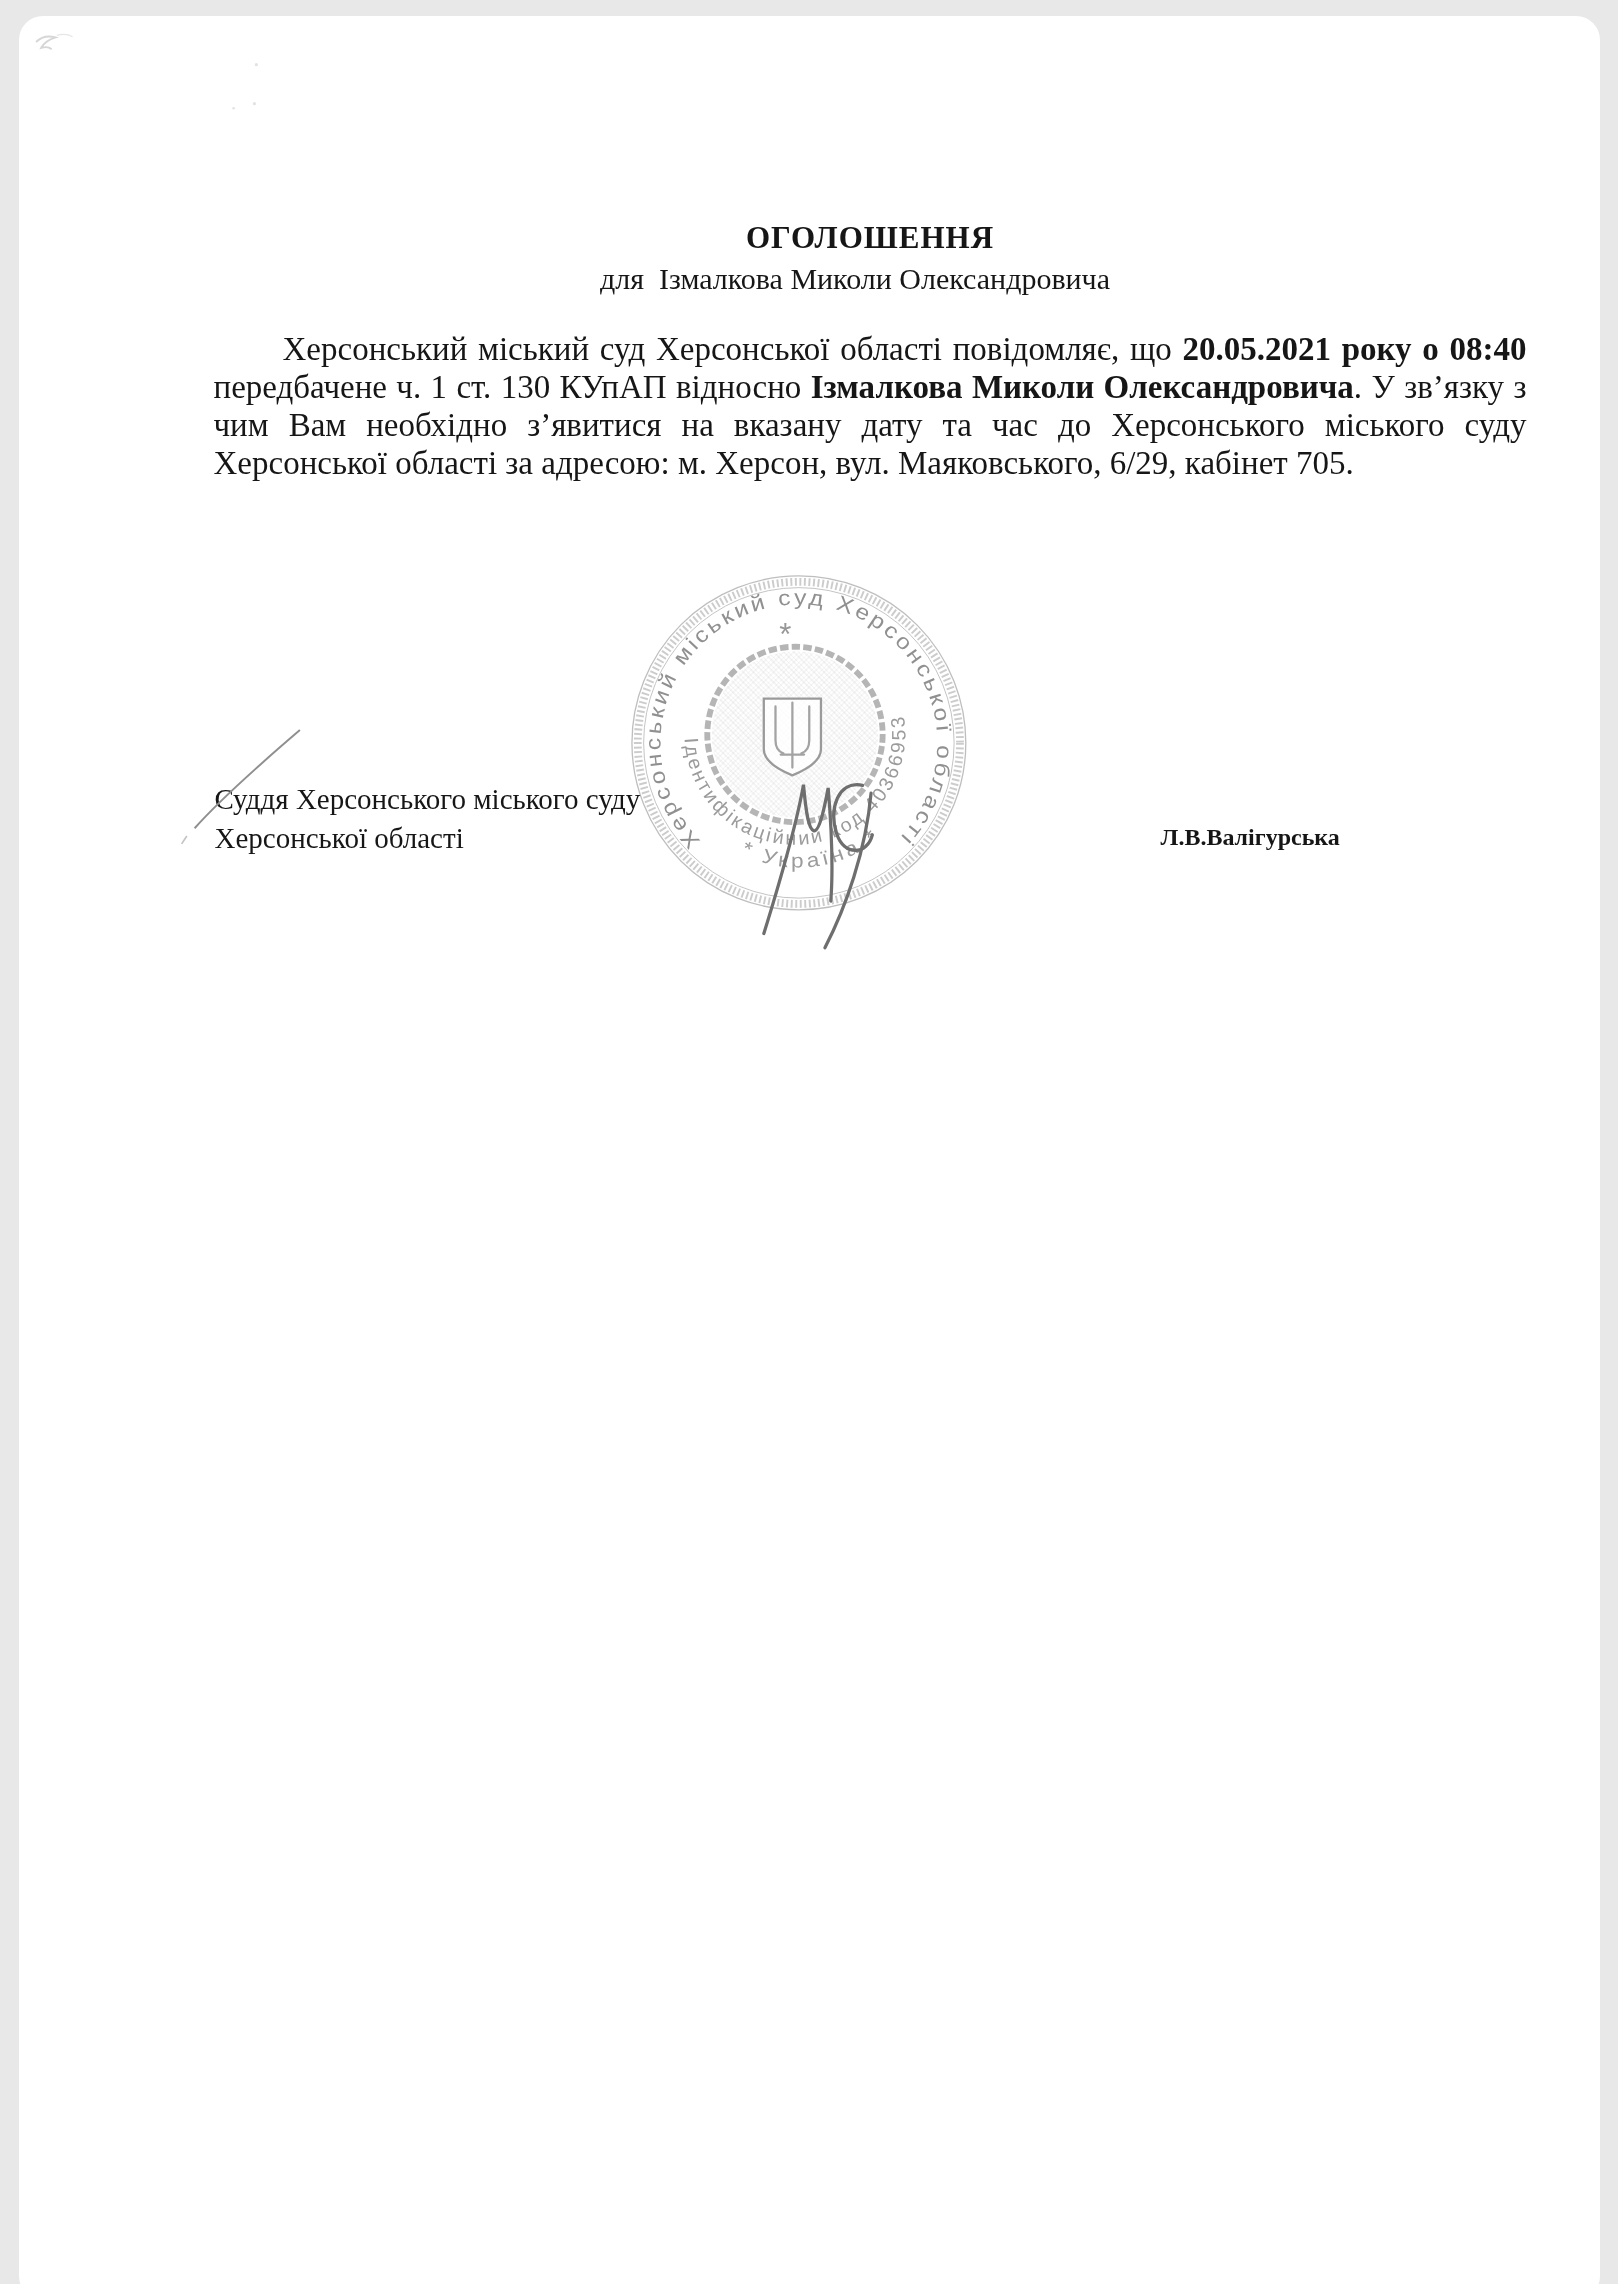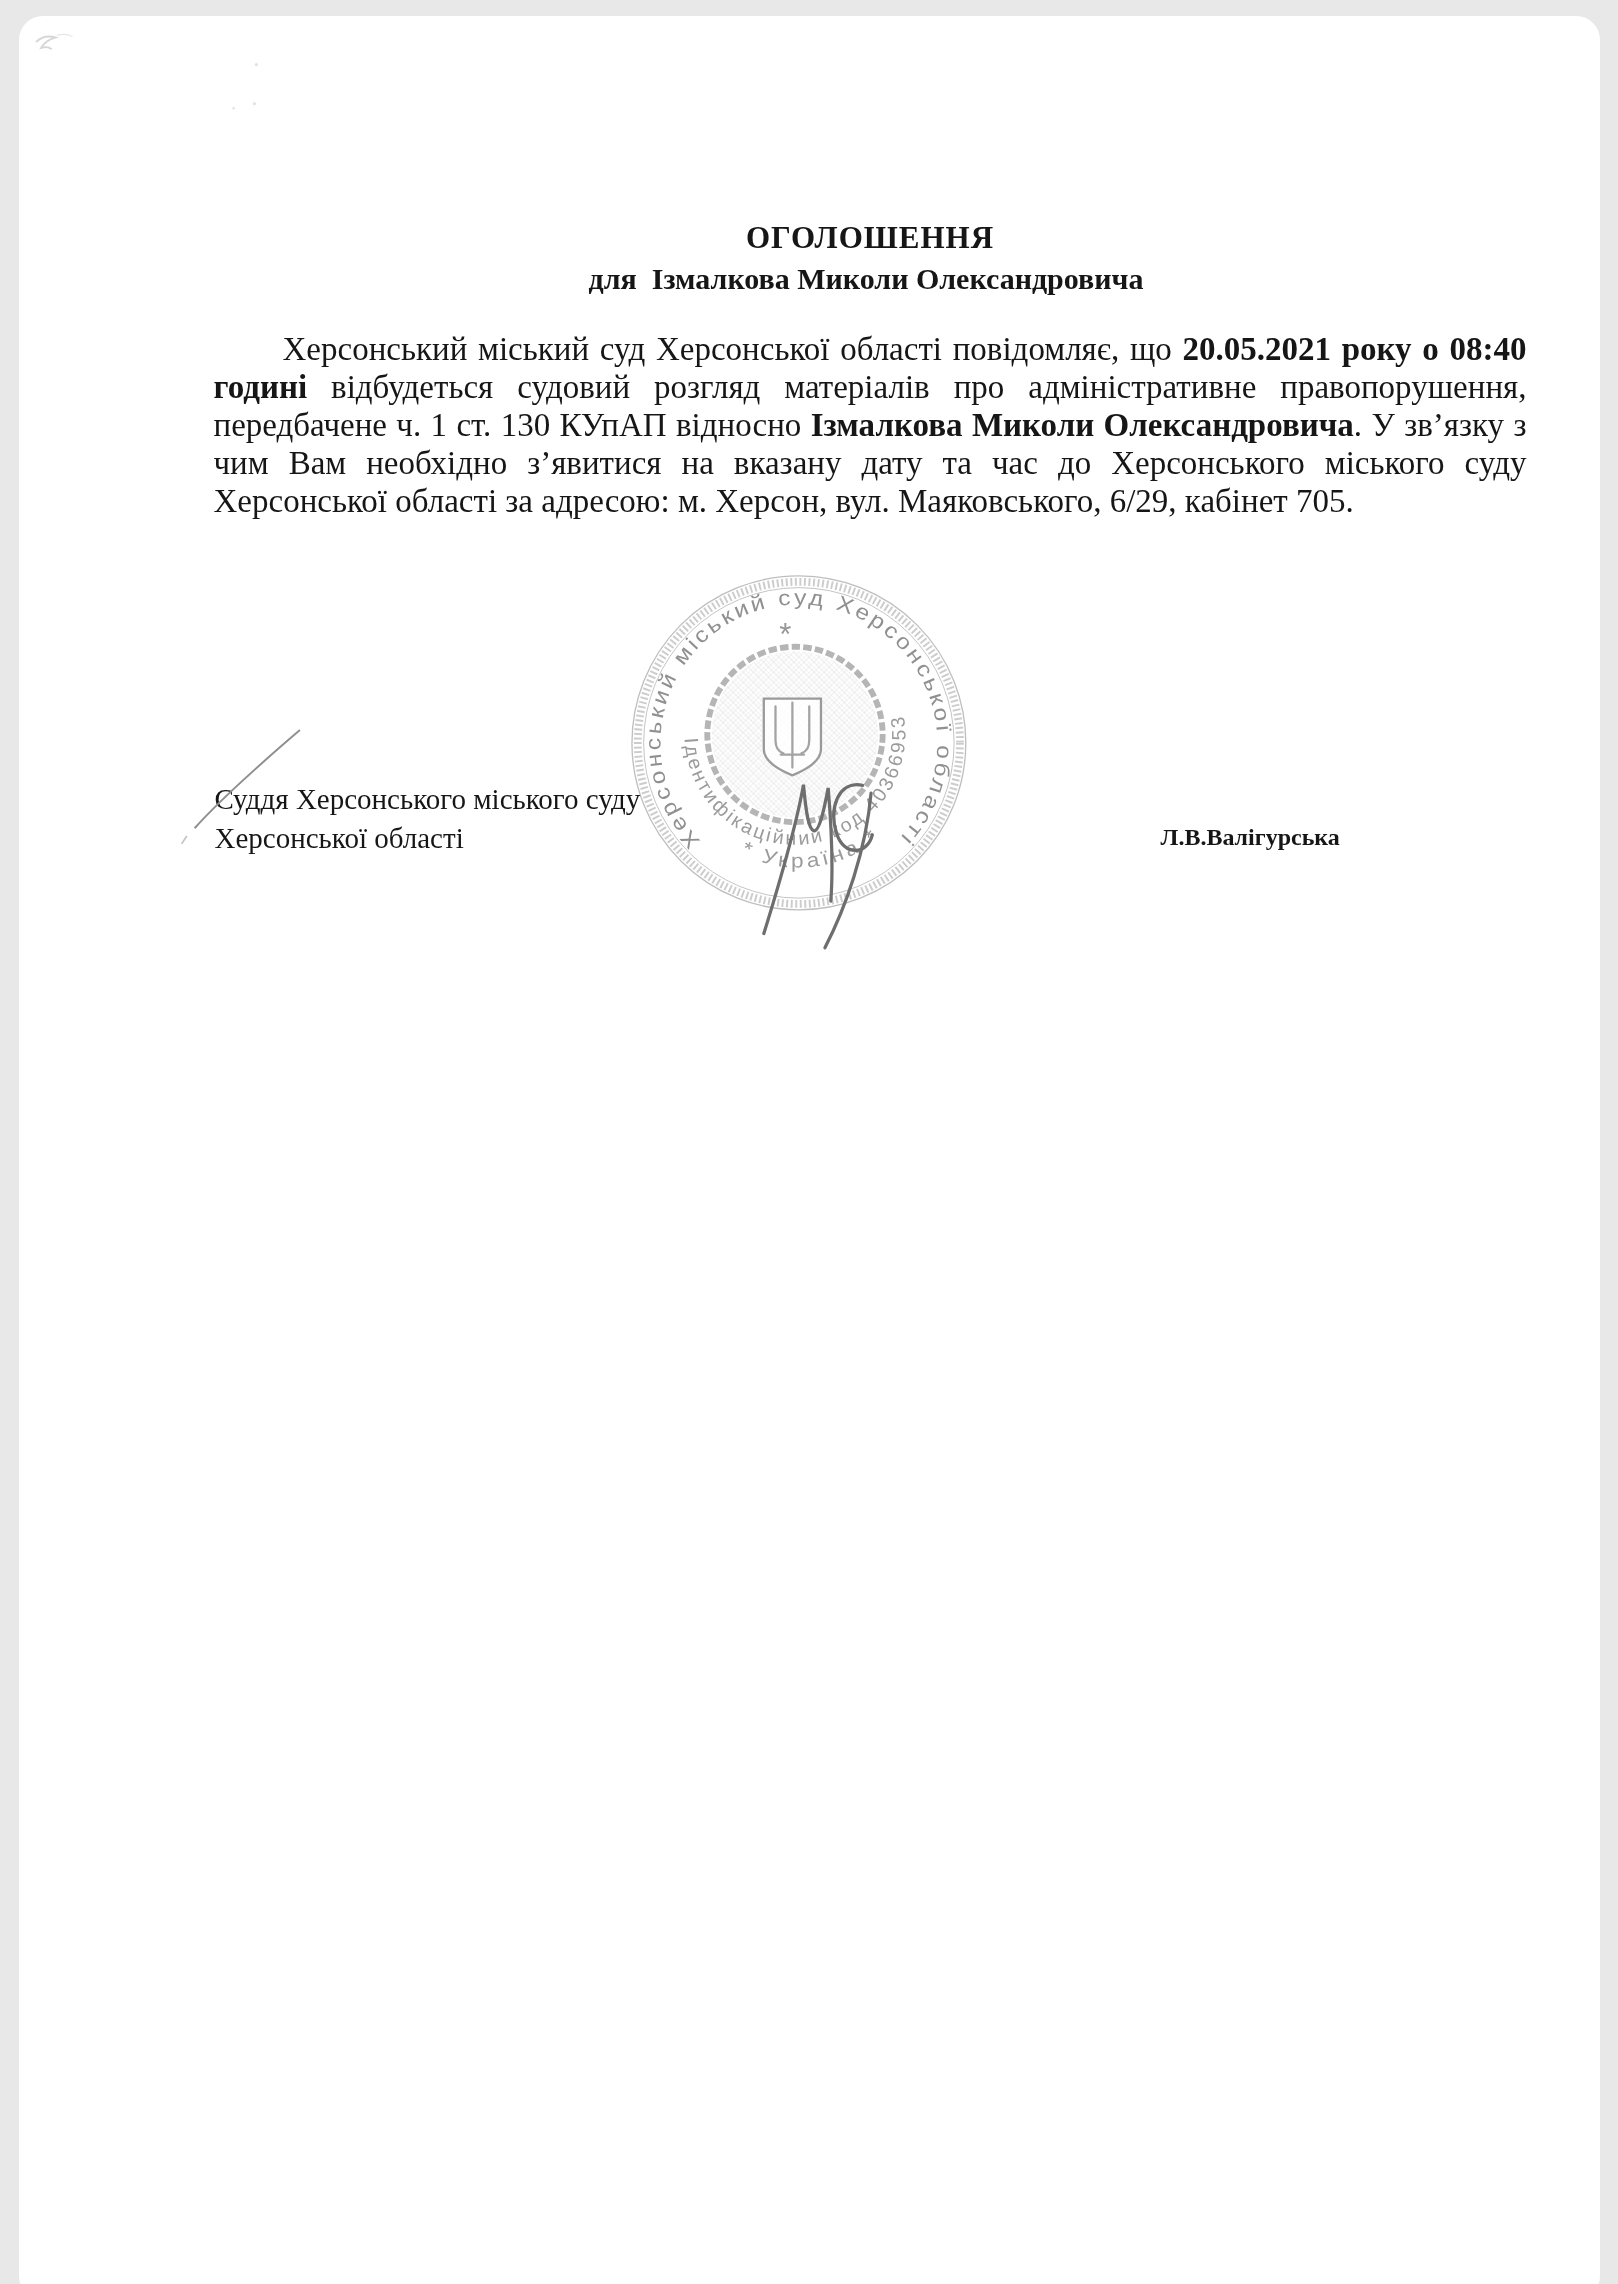--- a/index.html
+++ b/index.html
@@ -7,22 +7,22 @@
     position:relative; width:1581px; height:2284px; background:#ffffff;
     font-family:"Liberation Serif", serif; color:#161616; overflow:hidden;
     margin:16px auto;
     border-radius:24px;
   }
   .title {
     position:absolute; left:195px; top:204px; width:1313px;
     text-align:center; font-weight:bold; font-size:31px; letter-spacing:1px;
   }
   .subtitle {
-    position:absolute; left:191px; top:246px; width:1313px;
-    text-align:center; font-weight:bold; font-size:30px; white-space:pre-wrap;
+    position:absolute; left:180px; top:246px; width:1313px;
+    text-align:center; font-weight:normal; font-size:30px; white-space:pre-wrap;
   }
   .bodytext {
     position:absolute; left:195px; top:314px; width:1313px;
     font-size:33px; line-height:38px;
   }
   .ln { display:block; }
   .jl { text-align:justify; text-align-last:justify; }
   .ind { text-indent:69px; }
   .sig-role {
     position:absolute; left:196px; top:764px;
@@ -38,21 +38,20 @@
 </head>
 <body>
 
 <div class="page">
 
   <div class="title">ОГОЛОШЕННЯ</div>
   <div class="subtitle">для  Ізмалкова Миколи Олександровича</div>
 
   <div class="bodytext">
     <div class="ln jl ind"><span>Херсонський міський суд Херсонської області  повідомляє, що </span><b>20.05.2021 року о 08:40</b></div>
-    <div class="ln jl"><b>годині</b><span> відбудеться судовий розгляд матеріалів про адміністративне правопорушення,</span></div>
     <div class="ln jl"><span>передбачене ч. 1 ст. 130 КУпАП відносно </span><b>Ізмалкова Миколи Олександровича</b><span>. У зв’язку з</span></div>
     <div class="ln jl"><span>чим Вам необхідно з’явитися на вказану дату та час до Херсонського міського суду</span></div>
     <div class="ln"><span>Херсонської області за адресою: м. Херсон, вул. Маяковського, 6/29, кабінет 705.</span></div>
   </div>
 
   <svg class="stamp" width="367" height="367" viewBox="0 0 565 565">
     <defs>
       <pattern id="hx1" width="11" height="11" patternUnits="userSpaceOnUse" patternTransform="rotate(45)">
         <path d="M0 0 H11 M0 5.5 H11" stroke="#c6c6c6" stroke-width="1"></path>
       </pattern>

